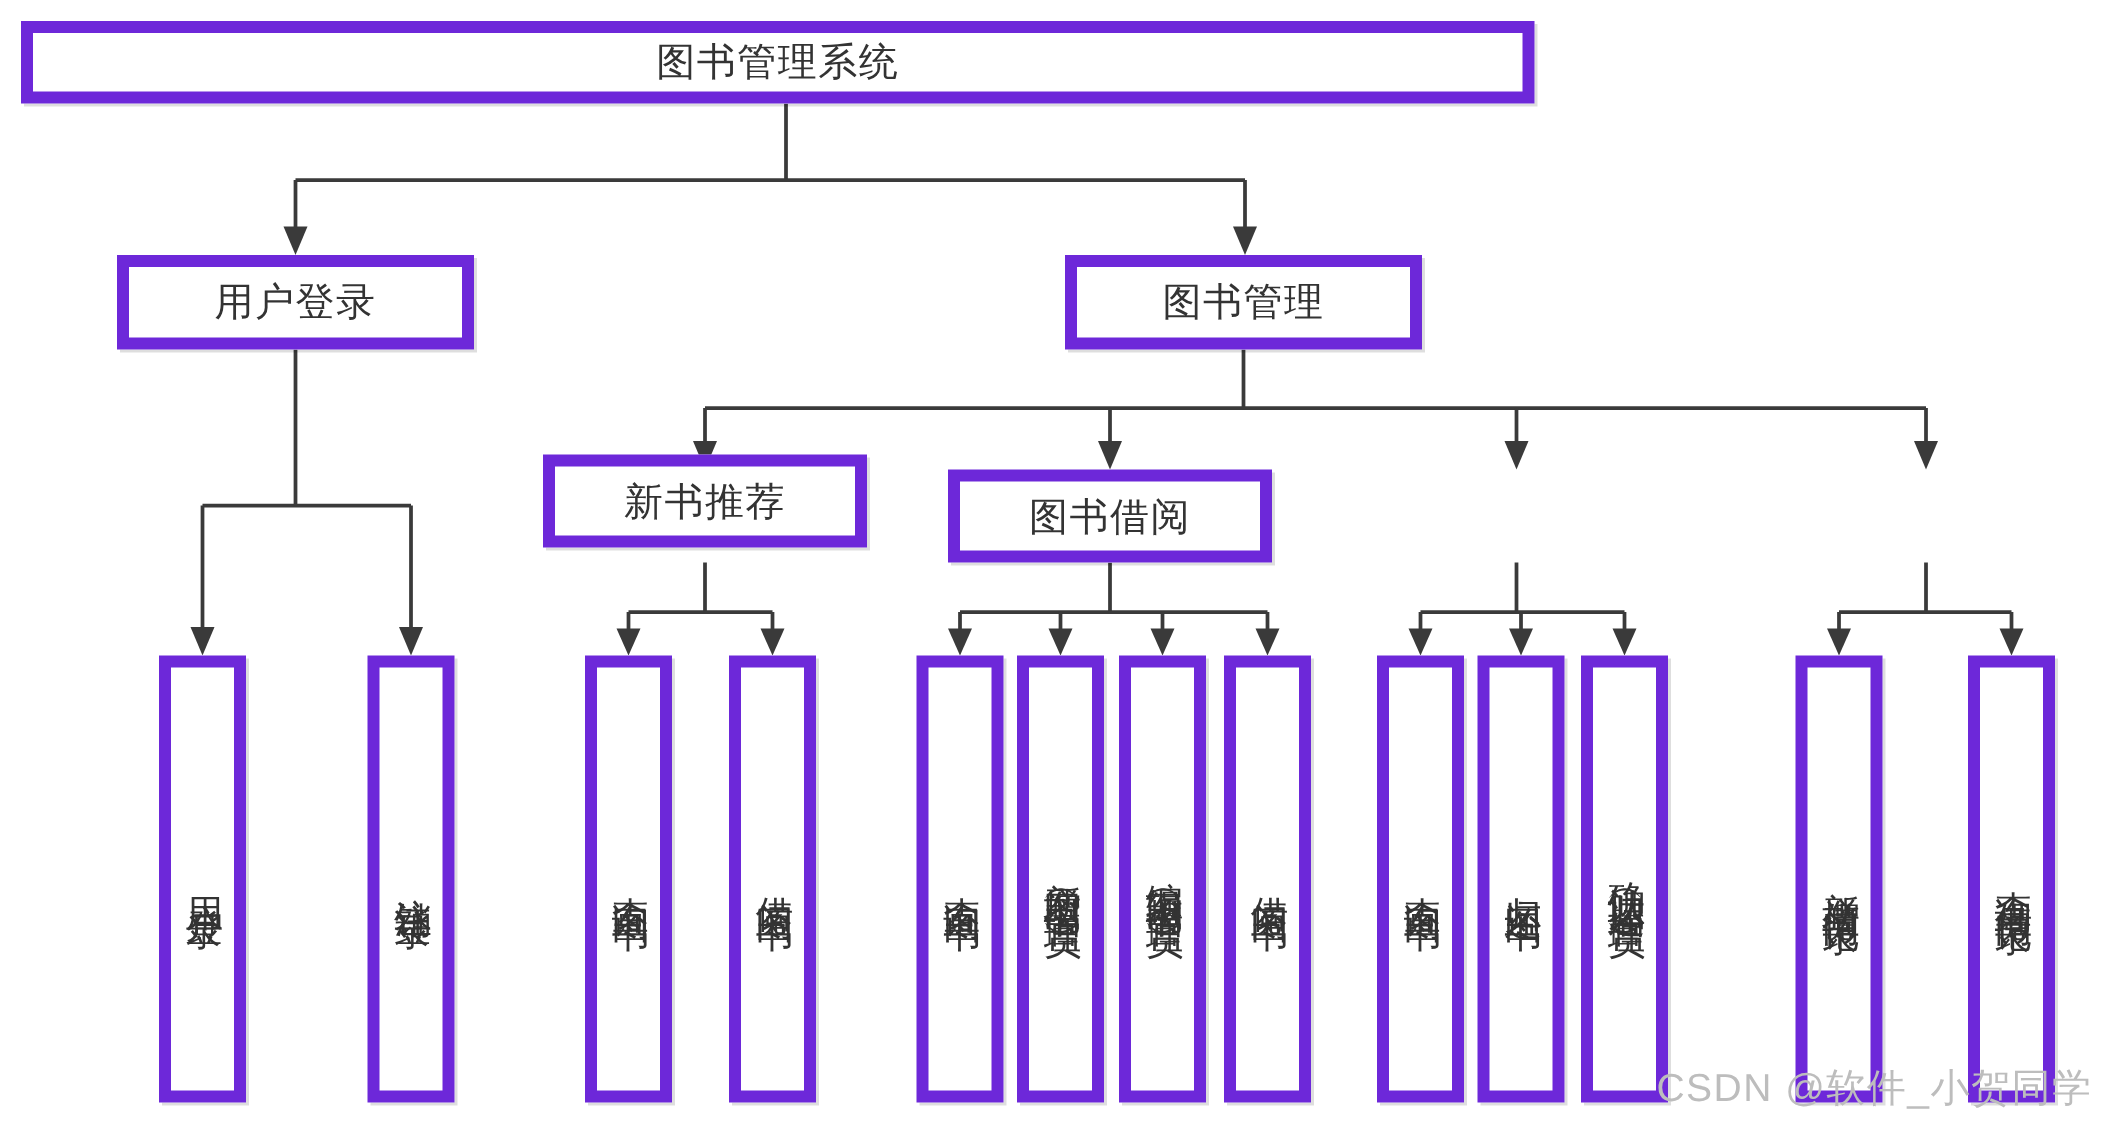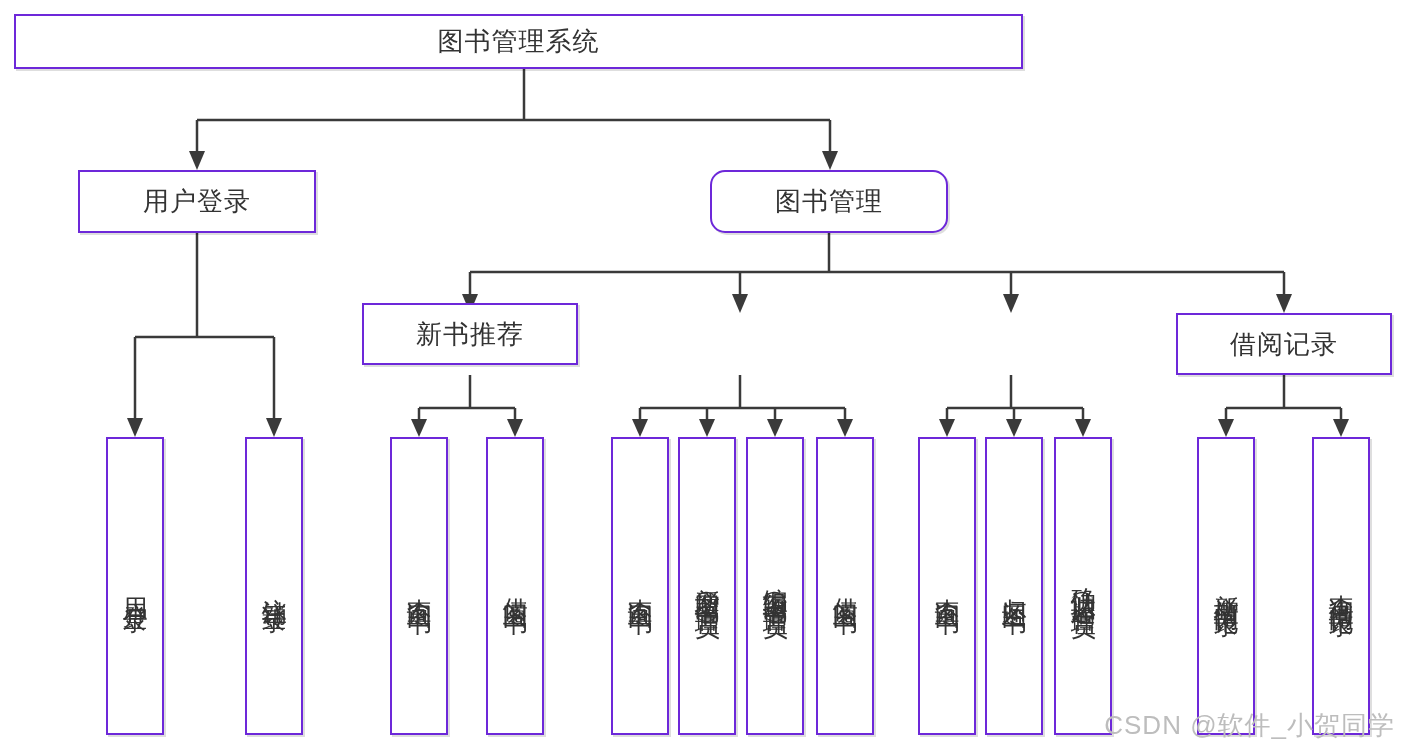--- a/index.html
+++ b/index.html
@@ -3,21 +3,21 @@
 <meta charset="utf-8">
 <style>
   html,body{margin:0;padding:0;background:#ffffff;}
   .stage{
     position:relative;width:1405px;height:747px;background:#ffffff;overflow:hidden;
     font-family:"Liberation Sans","DejaVu Sans",sans-serif;color:#333333;
   }
   .connectors{position:absolute;left:0;top:0;z-index:1;}
   .hnode,.vnode{
     position:absolute;box-sizing:border-box;background:#ffffff;
-    border:2px solid #6d28d9;box-shadow:2px 2px 0 rgba(0,0,0,0.13);
+    border:8px solid #6d28d9;box-shadow:2px 2px 0 rgba(0,0,0,0.13);
     display:flex;align-items:center;justify-content:center;z-index:2;
   }
   .hnode{font-size:26px;letter-spacing:1px;}
   .vnode span{
     writing-mode:vertical-rl;text-orientation:mixed;
     font-size:25px;letter-spacing:4px;line-height:1.1;
   }
   .watermark{
     position:absolute;right:10px;bottom:4px;z-index:3;
     font-size:26px;color:#bdbdbd;letter-spacing:1px;white-space:nowrap;
@@ -109,29 +109,29 @@
     </g>
   </svg>
 
   <div class="hnode" style="left:14px;top:14px;width:1009px;height:55px;">
     <span>图书管理系统</span>
   </div>
 
   <div class="hnode" style="left:78px;top:170px;width:238px;height:63px;">
     <span>用户登录</span>
   </div>
-  <div class="hnode" style="left:710px;top:170px;width:238px;height:63px;border-radius:15px;">
+  <div class="hnode" style="left:710px;top:170px;width:238px;height:63px;">
     <span>图书管理</span>
   </div>
 
   <div class="hnode" style="left:362px;top:303px;width:216px;height:62px;">
     <span>新书推荐</span>
   </div>
-  <div class="hnode" style="left:1176px;top:313px;width:216px;height:62px;">
-    <span>借阅记录</span>
+  <div class="hnode" style="left:632px;top:313px;width:216px;height:62px;">
+    <span>图书借阅</span>
   </div>
 
   <div class="vnode" style="left:106px;top:437px;width:58px;height:298px;">
     <span>用户登录</span>
   </div>
   <div class="vnode" style="left:245px;top:437px;width:58px;height:298px;">
     <span>注销登录</span>
   </div>
 
   <div class="vnode" style="left:390px;top:437px;width:58px;height:298px;">

